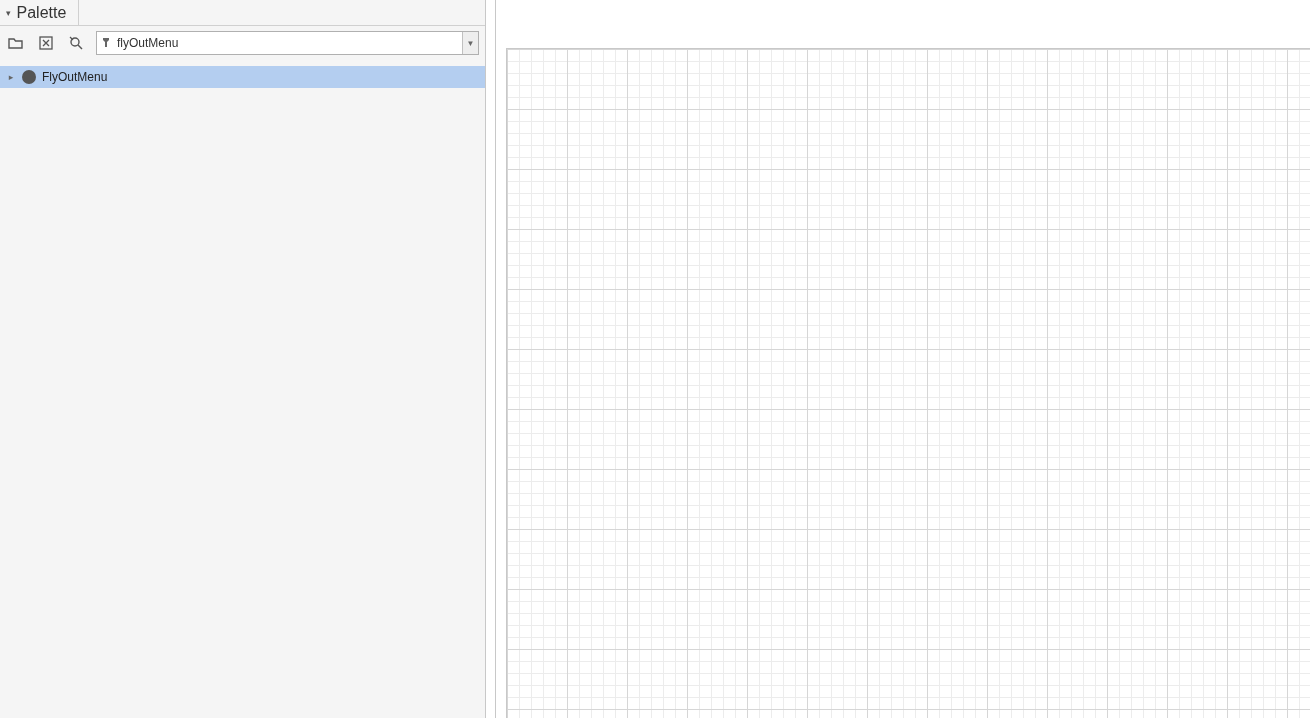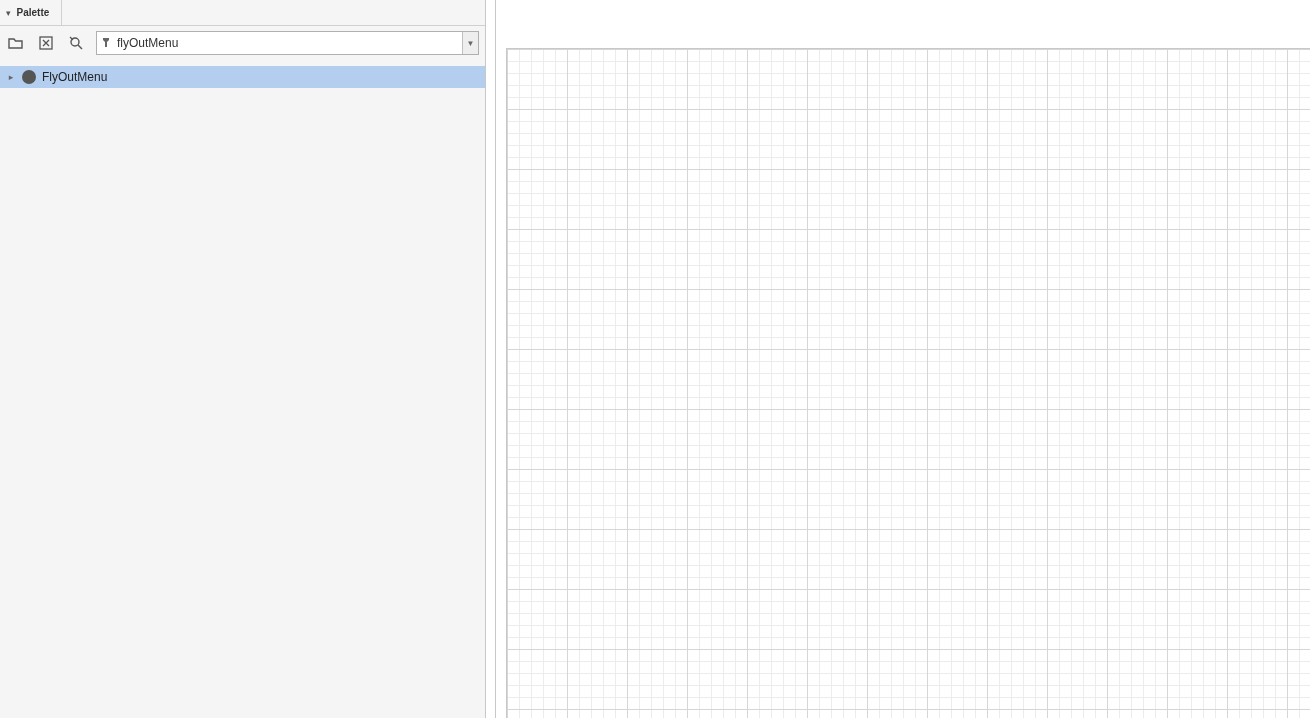--- a/index.html
+++ b/index.html
@@ -35,23 +35,22 @@
     display: flex;
     align-items: center;
     height: 26px;
     padding: 0 12px 0 6px;
     background: #f5f5f5;
     border-right: 1px solid #d0d0d0;
     border-bottom: 1px solid #d0d0d0;
     gap: 6px;
   }
   .tab-label {
-    font-size: 10px;
+    font-size: 16px;
     color: #333;
-    font-weight: bold;
   }
   .tab-caret {
     font-size: 9px;
     color: #555;
   }
   .tab-filler {
     flex: 1;
     height: 26px;
     border-bottom: 1px solid #d0d0d0;
   }

